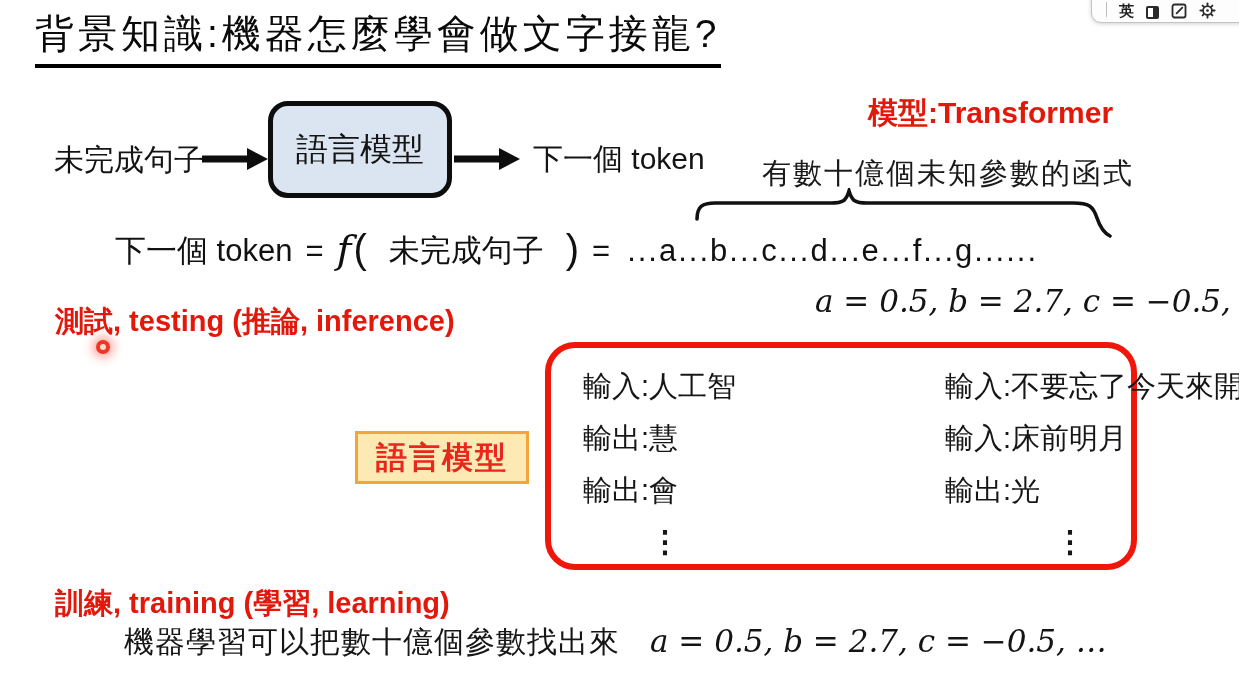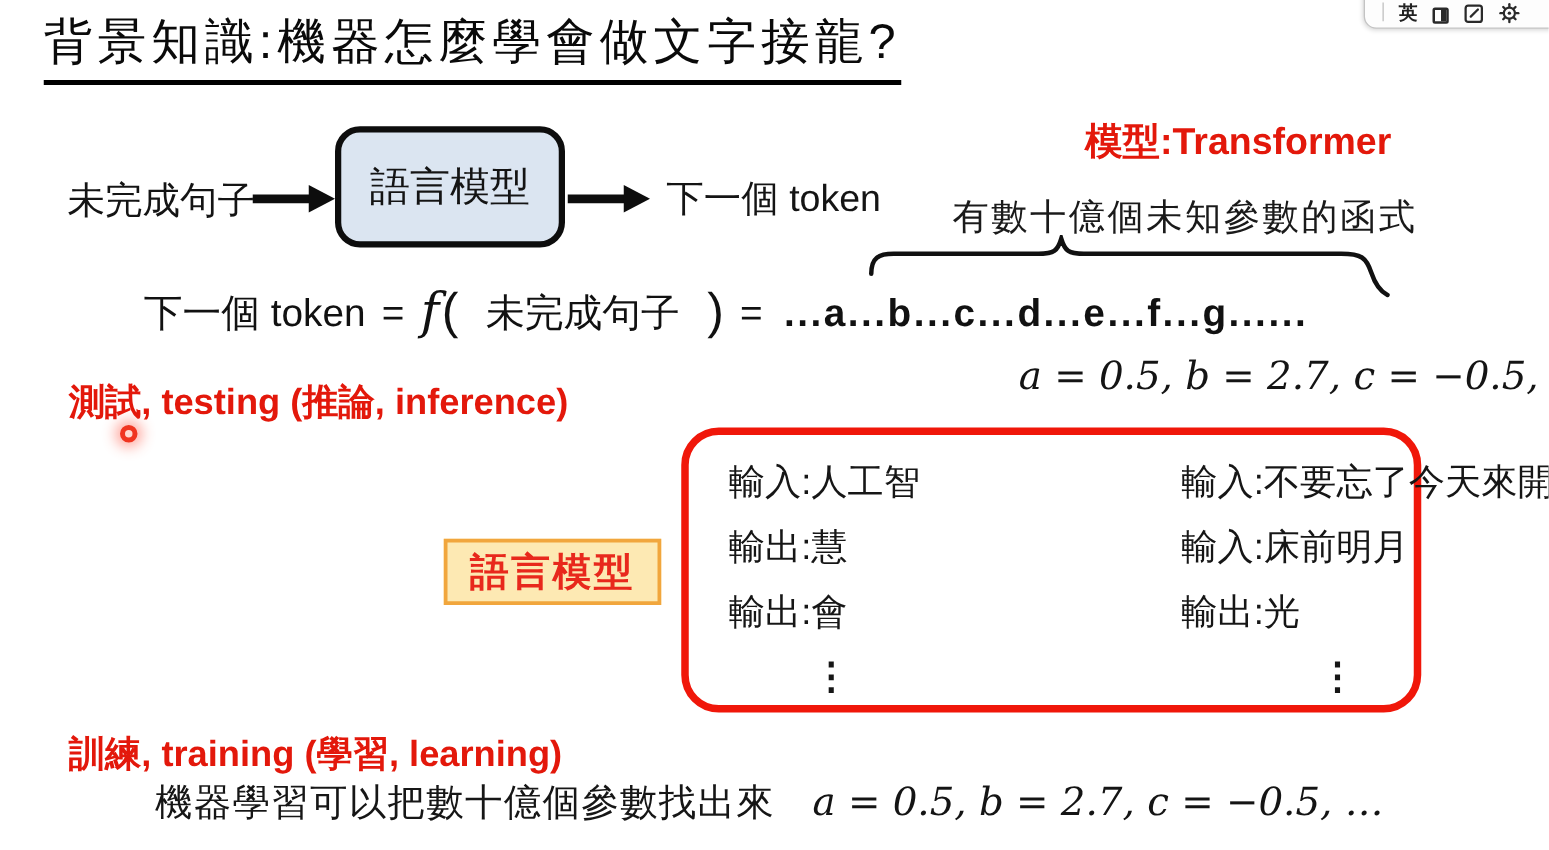--- a/index.html
+++ b/index.html
@@ -52,21 +52,21 @@
   .brace{position:absolute;left:693px;top:188px;}
   
   .formula{
     position:absolute;left:115px;top:228px;display:flex;align-items:center;
     font-size:31px;color:#111;white-space:nowrap;
   }
   .formula .eq{margin:0 13px;font-size:31px;}
   .formula .fn{font-family:"DejaVu Serif",serif;font-style:italic;font-size:40px;margin-right:2px;position:relative;top:-2px;}
   .formula .paren{font-size:40px;font-weight:300;position:relative;top:-2px;}
   .formula .arg{margin:0 22px;}
-  .formula .expansion{font-weight:700;letter-spacing:2px;margin-left:4px;}
+  .formula .expansion{font-weight:400;letter-spacing:2px;margin-left:4px;}
   .params-top{
     position:absolute;left:815px;top:283px;
     font-family:"DejaVu Serif",serif;font-style:italic;font-size:31px;color:#141414;
   }
   
   .phase{position:absolute;font-size:29px;font-weight:700;color:#e3180b;margin-top:14px;}
   .phase-test{left:55px;top:288px;}
   .phase-train{left:55px;top:570px;}
   
   .laser-dot{

